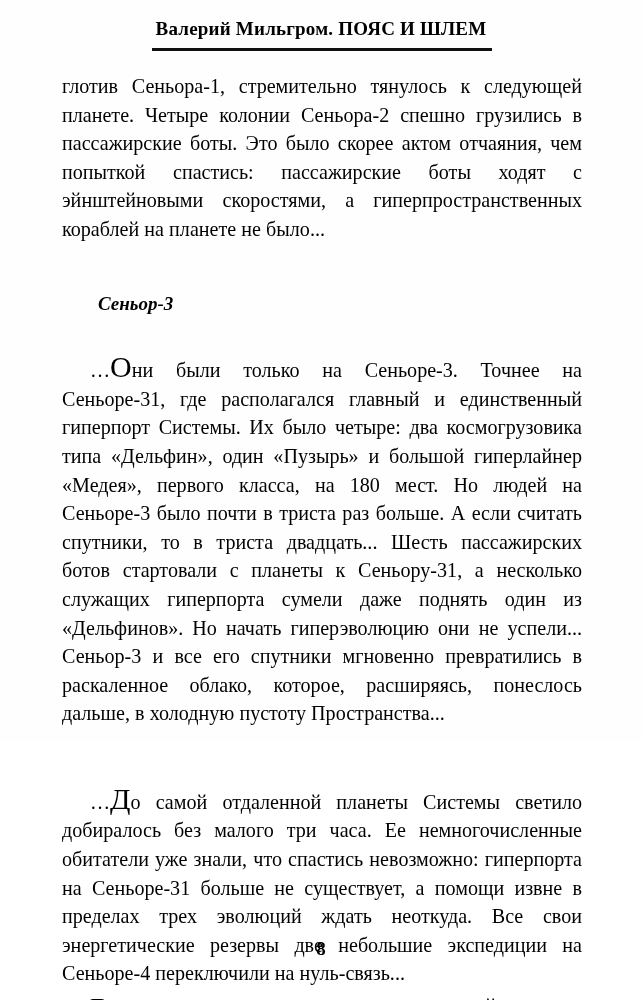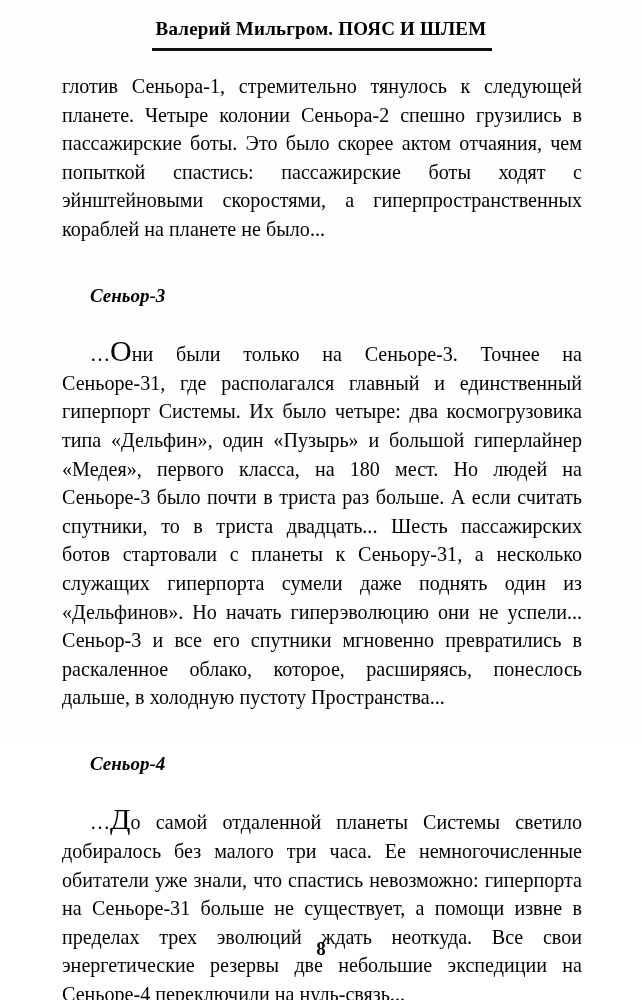--- a/index.html
+++ b/index.html
@@ -69,21 +69,21 @@
   }
   p.body-text.no-indent {
     text-indent: 0;
   }
   p.body-text.cont {
     text-indent: 28px;
   }
 
   
   .section-label {
-    margin: 4px;
+    margin: 12px;
     font-size: 19px;
     font-weight: bold;
     font-style: italic;
     text-indent: 0;
     padding-left: 28px;
     line-height: 28.6px;
   }
 
   .gap-before-label { height: 30px; }
   .gap-after-label  { height: 22px; }
@@ -121,21 +121,20 @@
 
     <p class="body-text no-indent">глотив Сеньора-1, стремительно тянулось к следующей планете. Четыре колонии Сеньора-2 спешно грузились в пассажирские боты. Это было скорее актом отчаяния, чем попыткой спастись: пассажирские боты ходят с эйнштейновыми скоростями, а гиперпространственных кораблей на планете не было...</p>
 
     <div class="gap-before-label"></div>
     <p class="section-label">Сеньор-3</p>
     <div class="gap-after-label"></div>
 
     <p class="body-text cont"><span>…</span><span class="initial-cap">О</span><span>ни были только на Сеньоре-3. Точнее на Сеньоре-31, где располагался главный и единственный гиперпорт Системы. Их было четыре: два космогрузовика типа «Дельфин», один «Пузырь» и большой гиперлайнер «Медея», первого класса, на 180 мест. Но людей на Сеньоре-3 было почти в триста раз больше. А если считать спутники, то в триста двадцать... Шесть пассажирских ботов стартовали с планеты к Сеньору-31, а несколько служащих гиперпорта сумели даже поднять один из «Дельфинов». Но начать гиперэволюцию они не успели... Сеньор-3 и все его спутники мгновенно превратились в раскаленное облако, которое, расширяясь, понеслось дальше, в холодную пустоту Пространства...</span></p>
 
     <div class="gap-before-label"></div>
-    <p class="section-label">Сеньор-4</p>
     <div class="gap-after-label"></div>
 
     <p class="body-text cont"><span>…</span><span class="initial-cap">Д</span><span>о самой отдаленной планеты Системы светило добиралось без малого три часа. Ее немногочисленные обитатели уже знали, что спастись невозможно: гиперпорта на Сеньоре-31 больше не существует, а помощи извне в пределах трех эволюций ждать неоткуда. Все свои энергетические резервы две небольшие экспедиции на Сеньоре-4 переключили на нуль-связь...</span></p>
 
     <p class="body-text cont">Полтора часа — самых страшных часа в своей жизни — земные операторы нуль-связи принимали про-</p>
 
   </div>
 
   <div class="folio">8</div>
 

